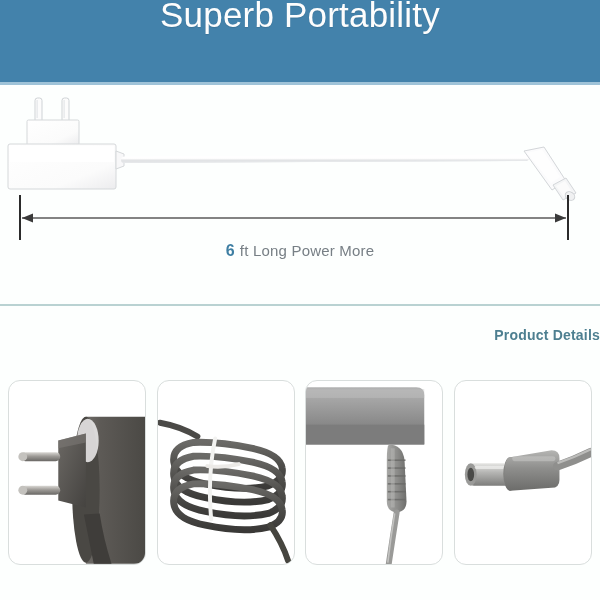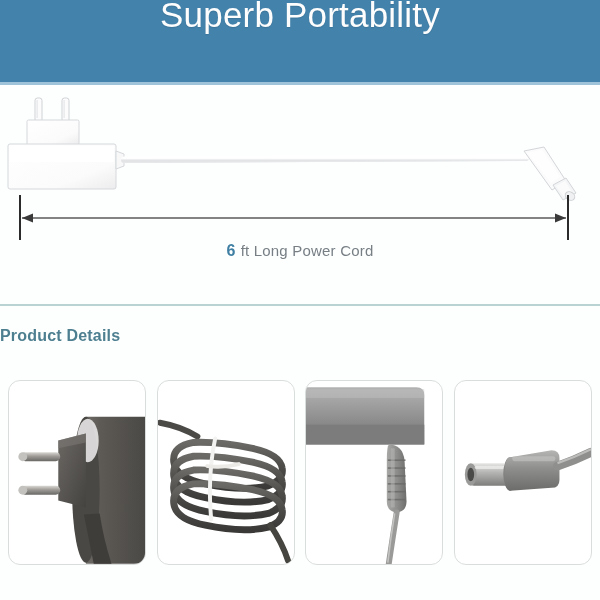--- a/index.html
+++ b/index.html
@@ -99,22 +99,22 @@
     width: 600px;
     height: 2px;
     background: #b9d2d2;
   }
 
   
   .section-title {
     position: absolute;
     left: 0; top: 327px;
     width: 600px;
-    text-align: left;
-    font-size: 16px;
+    text-align: right;
+    font-size: 14px;
     font-weight: bold;
     color: #4d7f90;
     letter-spacing: 0.2px;
     white-space: nowrap;
   }
 
   
   .gallery {
     position: absolute;
     left: 8px; top: 380px;
@@ -196,21 +196,21 @@
         <line x1="22" y1="133" x2="566" y2="133" stroke="#5a5a5a" stroke-width="1.4"></line>
 
         <path d="M22 133 L33 128.5 L33 137.5 Z" fill="#3a3a3a"></path>
 
         <path d="M566 133 L555 128.5 L555 137.5 Z" fill="#3a3a3a"></path>
       </g>
     </svg>
   </div>
 
   <div class="dim-caption">
-    <span class="dim-number">6</span><span class="dim-unit">ft Long Power Cord</span>
+    <span class="dim-number">6</span><span class="dim-unit">ft Long Power More</span>
   </div>
 
   <div class="section-divider"></div>
 
   <div class="section-title">Product Details</div>
 
   <div class="gallery">
 
     <div class="detail-box">
       <svg viewBox="0 0 138 185" xmlns="http://www.w3.org/2000/svg">

